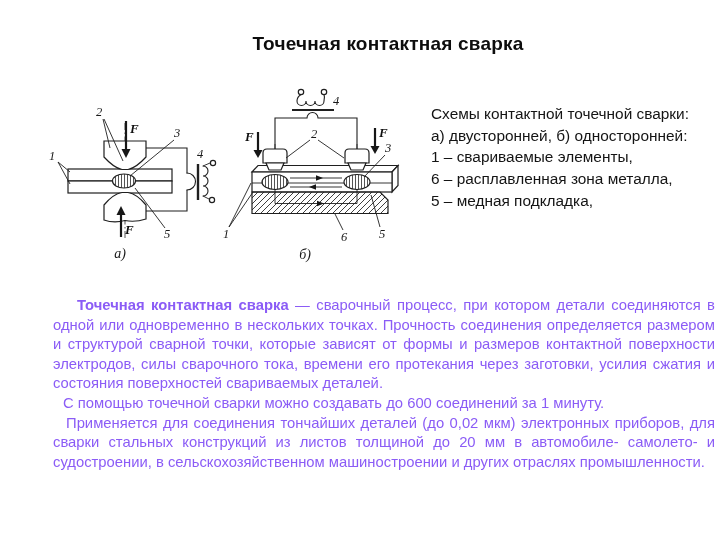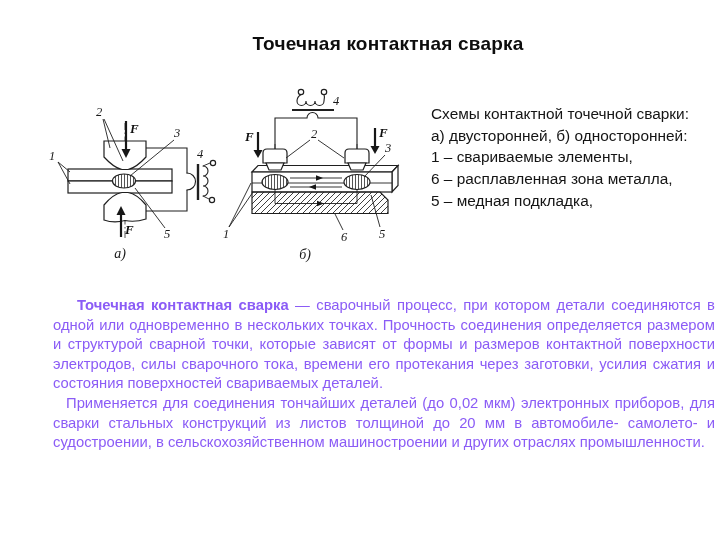--- a/index.html
+++ b/index.html
@@ -163,16 +163,17 @@
   <div class="legend">
     <div>Схемы контактной точечной сварки:</div>
     <div>а) двусторонней, б) односторонней:</div>
     <div>1 – свариваемые элементы,</div>
     <div>6 – расплавленная зона металла,</div>
     <div>5 – медная подкладка,</div>
   </div>
 
   <div class="body-text">
     <p class="p1"><span class="b">Точечная контактная сварка</span><span> — сварочный процесс, при котором детали соединяются в одной или одновременно в нескольких точках. Прочность соединения определяется размером и структурой сварной точки, которые зависят от формы и размеров контактной поверхности электродов, силы сварочного тока, времени его протекания через заготовки, усилия сжатия и состояния поверхностей свариваемых деталей.</span></p>
+    <p class="p2">С помощью точечной сварки можно создавать до 600 соединений за 1 минуту.</p>
     <p class="p3">Применяется для соединения тончайших деталей (до 0,02 мкм) электронных приборов, для сварки стальных конструкций из листов толщиной до 20 мм в автомобиле- самолето- и судостроении, в сельскохозяйственном машиностроении и других отраслях промышленности.</p>
   </div>
 
 </div>
 
 </body></html>

